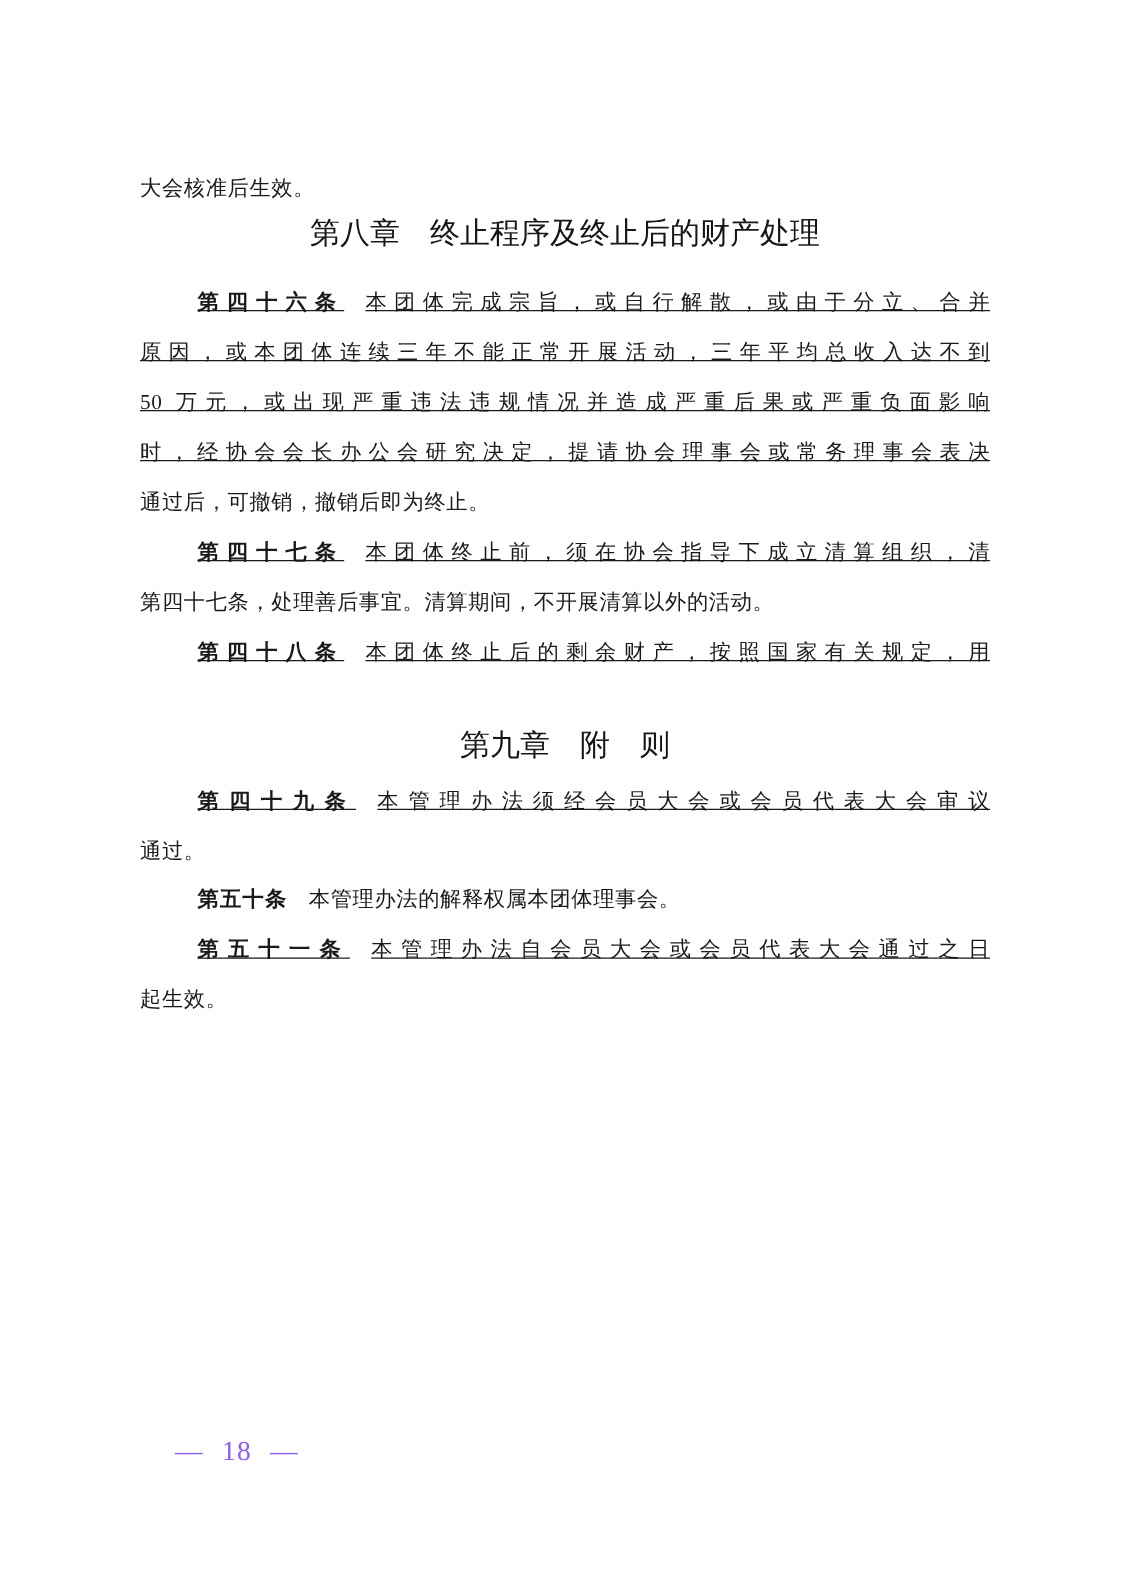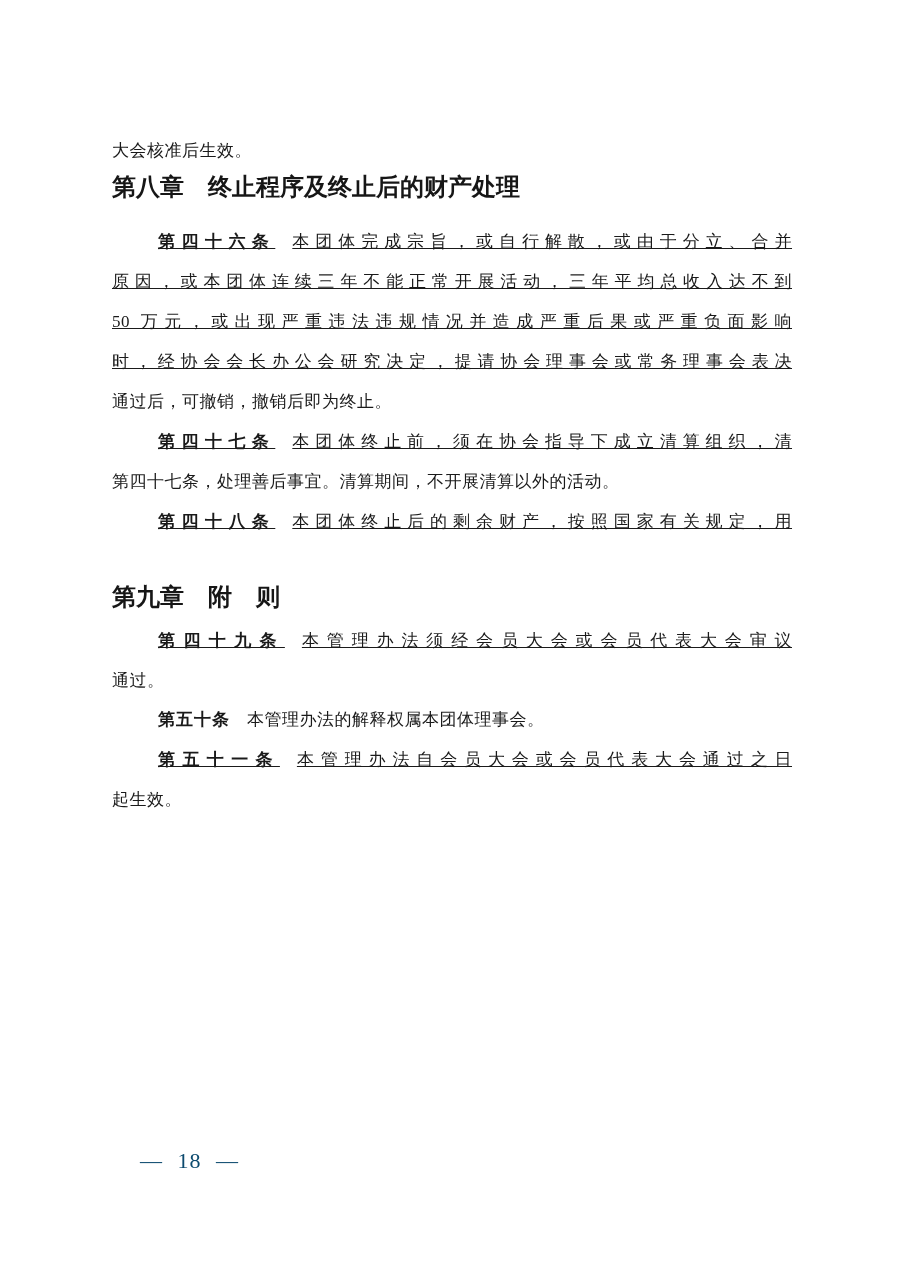--- a/index.html
+++ b/index.html
@@ -32,41 +32,42 @@
   }
   .line.justify {
     text-align: justify;
     text-align-last: justify;
     text-decoration: underline;
   }
   .heading {
     position: absolute;
     left: 112px;
     width: 680px;
+    text-align: center;
     font-family: "Liberation Sans", sans-serif;
-    font-weight: bold;
+    font-weight: normal;
     font-size: 24px;
     line-height: 30px;
     white-space: pre-wrap;
     color: #161616;
   }
   .art {
     font-weight: bold;
     margin-right: 1em;
     letter-spacing: 1px;
   }
   .page-number {
     position: absolute;
     left: 140px;
     top: 1147px;
     font-size: 22px;
     line-height: 28px;
     letter-spacing: 1px;
     word-spacing: 8px;
-    color: #0c4a6e;
+    color: #8b5cf6;
   }
 </style>
 </head>
 <body>
 
 <div class="page">
 
   <div class="line" style="top:136px">大会核准后生效。</div>
 
   <div class="heading" style="top:172px">第八章　终止程序及终止后的财产处理</div>

